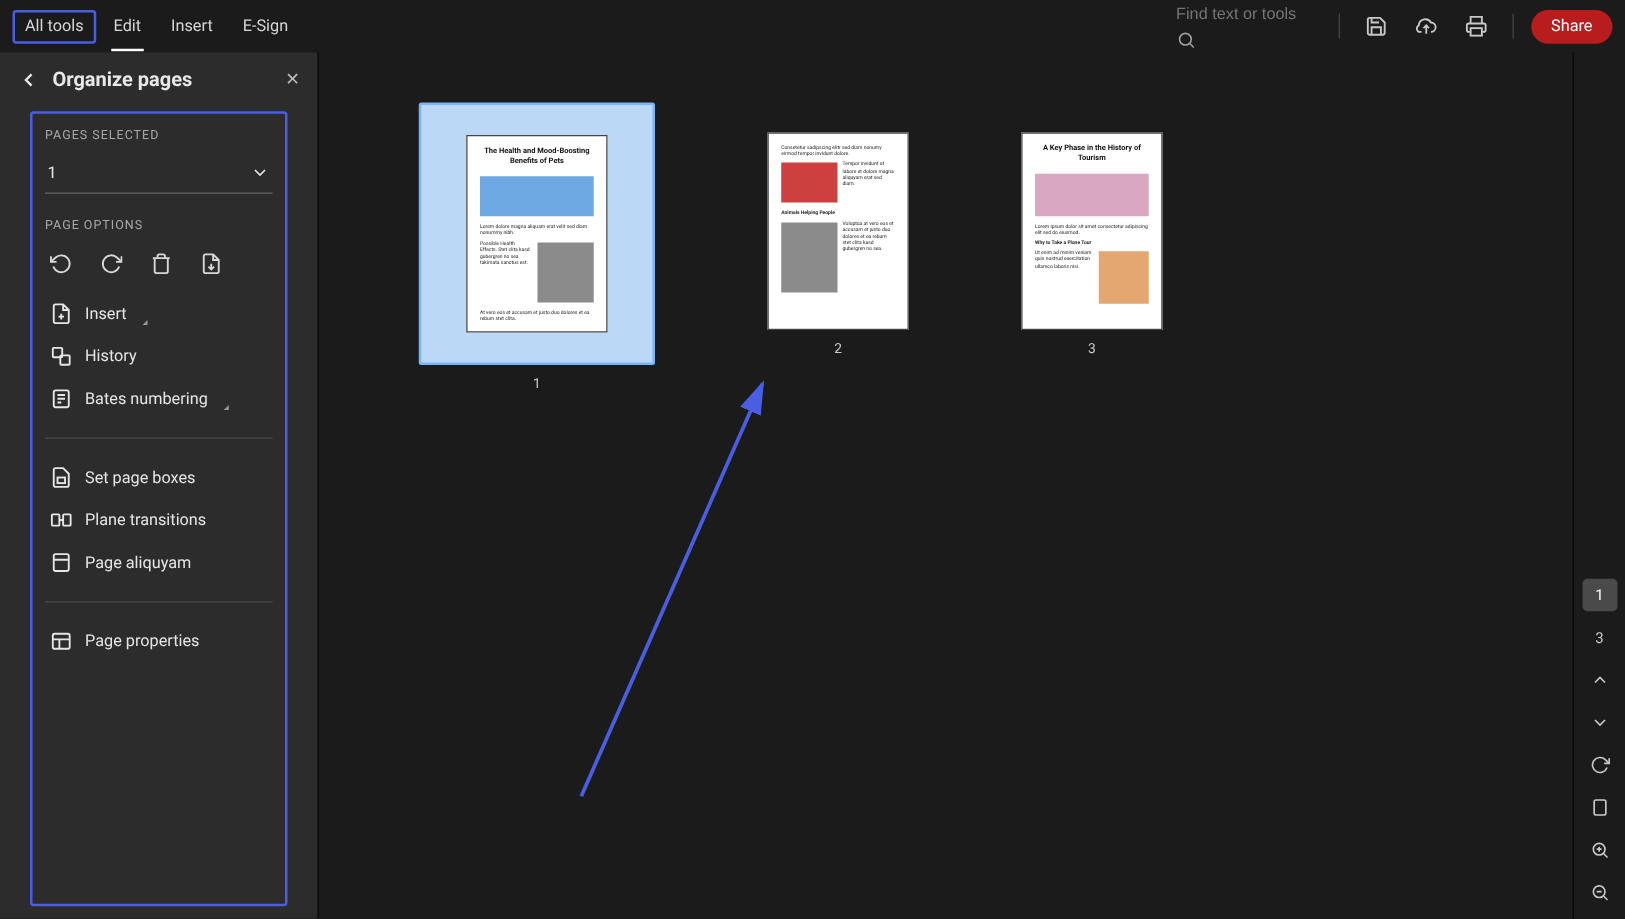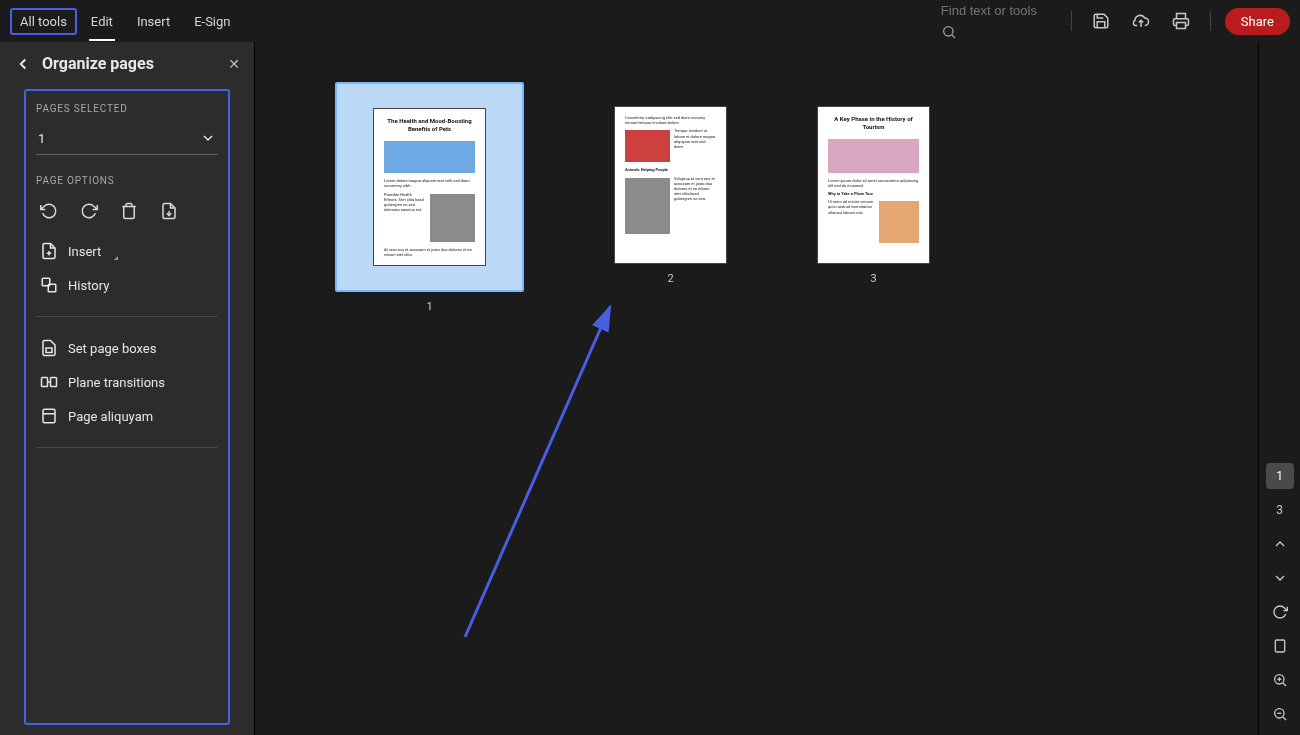--- a/index.html
+++ b/index.html
@@ -333,20 +333,32 @@
       </div>
       <div class="option-item">
         <span>
             <svg class="ico18" viewBox="0 0 24 24" fill="none" stroke="currentColor" stroke-width="2">
               <rect x="3" y="3" width="10" height="10" rx="1"></rect>
               <rect x="11" y="11" width="10" height="10" rx="1"></rect>
             </svg>
           </span>
         <span>History</span>
       </div>
+      <div class="option-item">
+        <span>
+            <svg class="ico18" viewBox="0 0 24 24" fill="none" stroke="currentColor" stroke-width="2">
+              <rect x="4" y="3" width="16" height="18" rx="2"></rect>
+              <line x1="8" y1="8" x2="16" y2="8"></line>
+              <line x1="8" y1="12" x2="16" y2="12"></line>
+              <line x1="8" y1="16" x2="12" y2="16"></line>
+            </svg>
+          </span>
+        <span>Bates numbering</span>
+          <span class="sub"></span>
+      </div>
       <div class="divider"></div>
       <div class="option-item">
         <span>
             <svg class="ico18" viewBox="0 0 24 24" fill="none" stroke="currentColor" stroke-width="2">
               <path d="M14 2H6a2 2 0 0 0-2 2v16a2 2 0 0 0 2 2h12a2 2 0 0 0 2-2V8z"></path>
               <rect x="8" y="12" width="8" height="6"></rect>
             </svg>
           </span>
         <span>Set page boxes</span>
       </div>
@@ -363,20 +375,30 @@
       <div class="option-item">
         <span>
             <svg class="ico18" viewBox="0 0 24 24" fill="none" stroke="currentColor" stroke-width="2">
               <rect x="4" y="3" width="16" height="18" rx="2"></rect>
               <line x1="4" y1="9" x2="20" y2="9"></line>
             </svg>
           </span>
         <span>Page aliquyam</span>
       </div>
       <div class="divider"></div>
+      <div class="option-item">
+        <span>
+            <svg class="ico18" viewBox="0 0 24 24" fill="none" stroke="currentColor" stroke-width="2">
+              <rect x="3" y="4" width="18" height="16" rx="2"></rect>
+              <line x1="3" y1="10" x2="21" y2="10"></line>
+              <line x1="10" y1="10" x2="10" y2="20"></line>
+            </svg>
+          </span>
+        <span>Page properties</span>
+      </div>
     </div>
   </div>
 
   <div class="canvas">
     <div class="thumb-wrap">
       <div class="thumb-selected-wrap">
         <div class="thumb large">
           <div class="thumb-title">The Health and Mood-Boosting Benefits of Pets</div>
           <div class="thumb-img blue"></div>
           <div class="thumb-txt">Lorem dolore magna aliquam erat velit sed diam nonummy nibh.</div>

